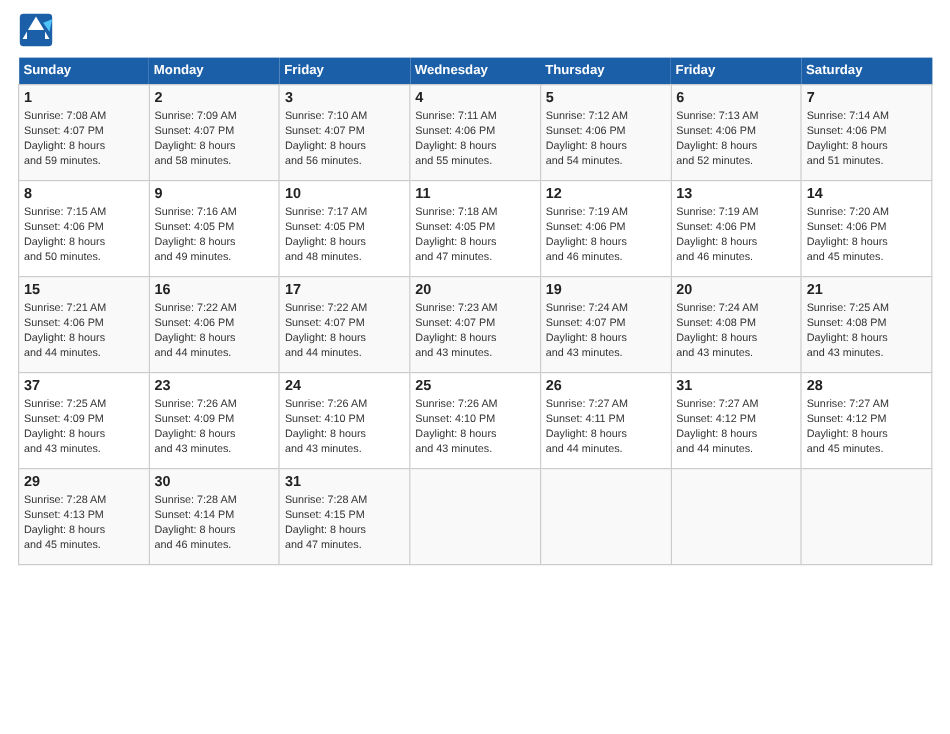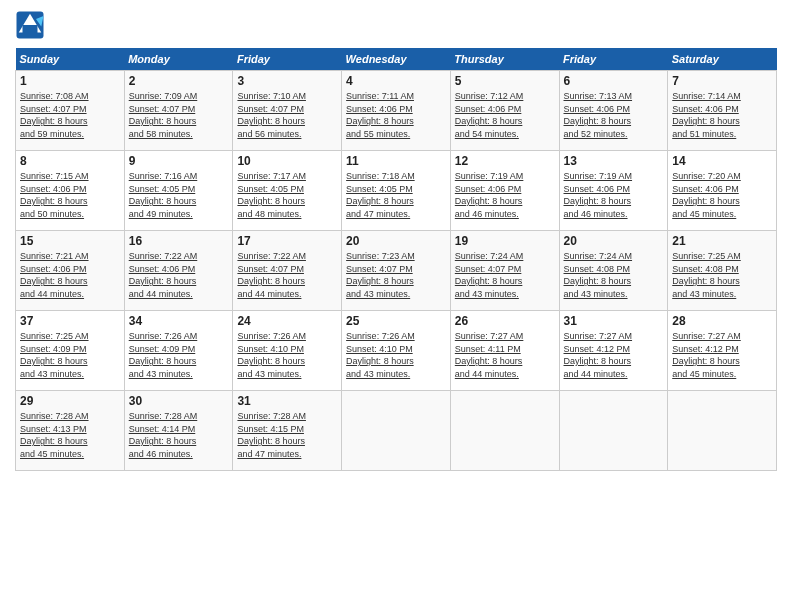--- a/index.html
+++ b/index.html
@@ -55,21 +55,20 @@
       border-collapse: collapse;
       font-size: 10px;
     }
     thead tr th {
       background-color: #1a5fa8;
       color: white;
       padding: 5px 4px;
       text-align: left;
       font-size: 11px;
       font-weight: bold;
-      font-style: italic;
     }
     tbody tr td {
       border: 1px solid #ccc;
       vertical-align: top;
       padding: 3px 4px;
       height: 80px;
       width: calc(100%/7);
       background: #fff;
     }
     tbody tr:nth-child(odd) td {
@@ -79,21 +78,20 @@
       font-size: 12px;
       font-weight: bold;
       color: #222;
       display: block;
       margin-bottom: 2px;
     }
     .day-info {
       font-size: 9px;
       color: #333;
       line-height: 1.4;
-      text-decoration: underline;
     }
     td.empty {
       background: #f0f0f0;
     }
   </style>
 </head>
 <body>
 
 <div class="container">
   <div class="header">
@@ -217,21 +215,21 @@
             <span class="day-num">21</span>
             <div class="day-info">Sunrise: 7:25 AM<br>Sunset: 4:08 PM<br>Daylight: 8 hours<br>and 43 minutes.</div>
           </td>
         </tr>
         <tr>
           <td>
             <span class="day-num">37</span>
             <div class="day-info">Sunrise: 7:25 AM<br>Sunset: 4:09 PM<br>Daylight: 8 hours<br>and 43 minutes.</div>
           </td>
           <td>
-            <span class="day-num">34</span>
+            <span class="day-num">23</span>
             <div class="day-info">Sunrise: 7:26 AM<br>Sunset: 4:09 PM<br>Daylight: 8 hours<br>and 43 minutes.</div>
           </td>
           <td>
             <span class="day-num">24</span>
             <div class="day-info">Sunrise: 7:26 AM<br>Sunset: 4:10 PM<br>Daylight: 8 hours<br>and 43 minutes.</div>
           </td>
           <td>
             <span class="day-num">25</span>
             <div class="day-info">Sunrise: 7:26 AM<br>Sunset: 4:10 PM<br>Daylight: 8 hours<br>and 43 minutes.</div>
           </td>

